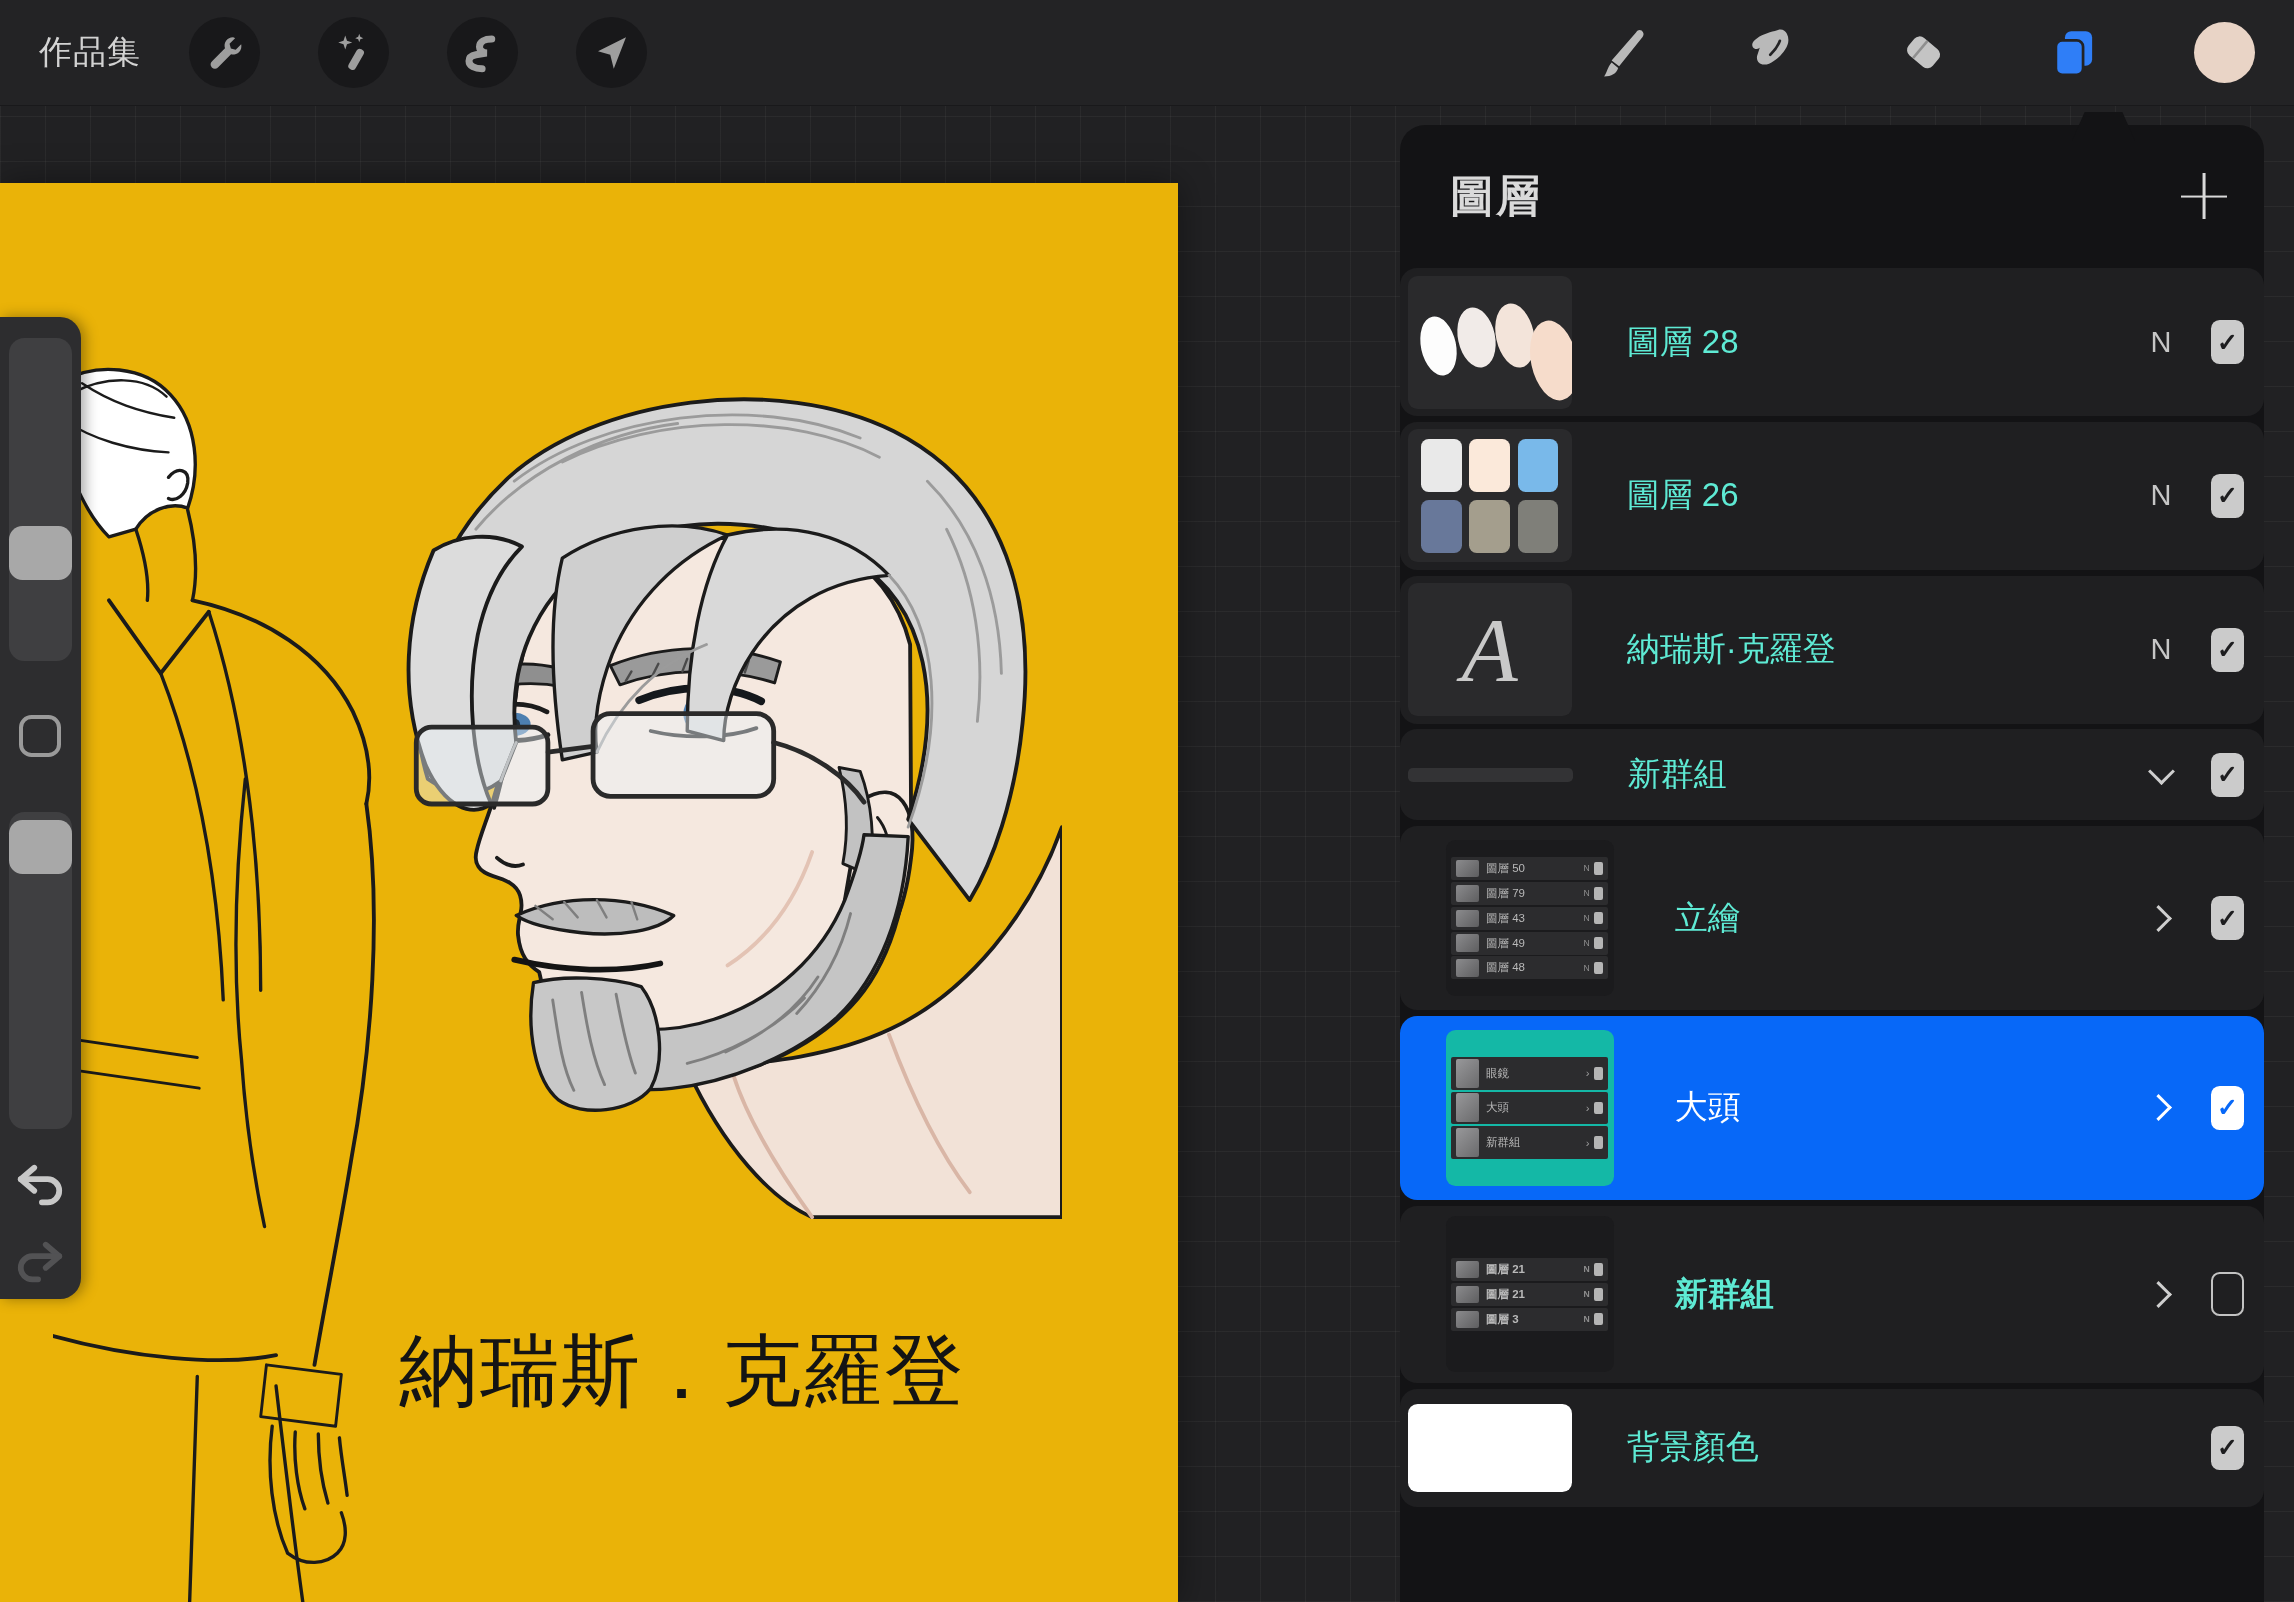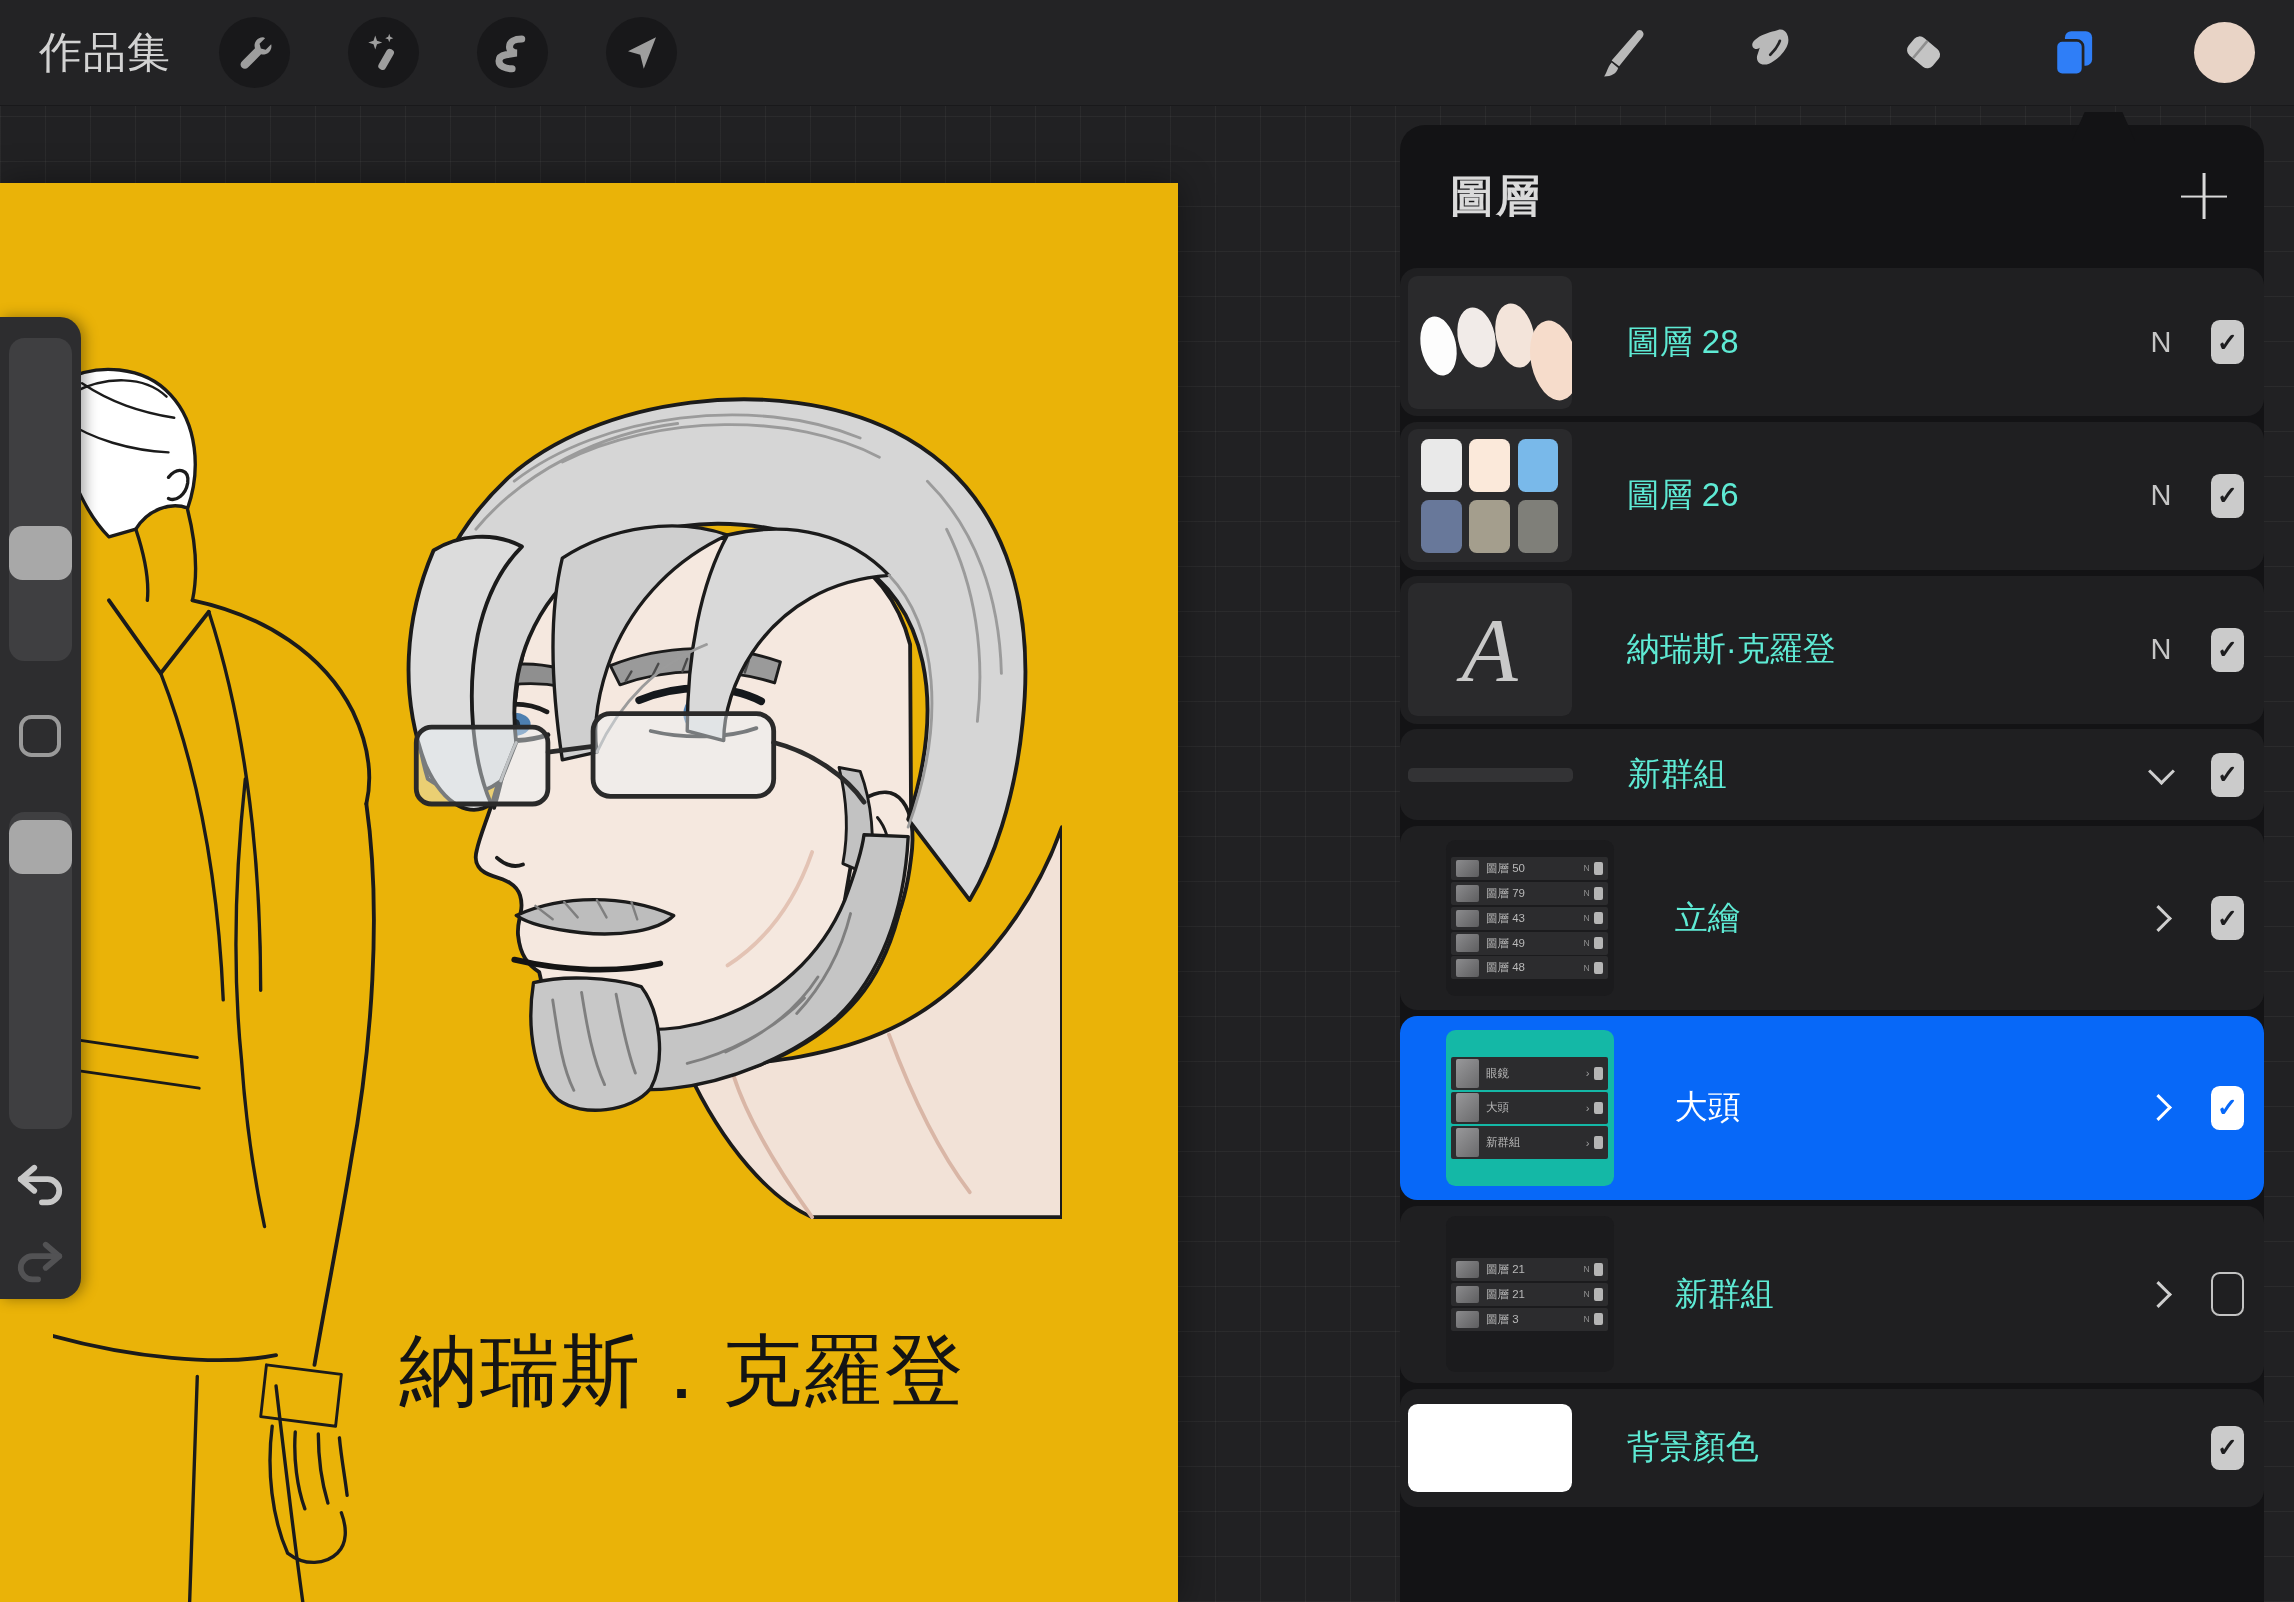--- a/index.html
+++ b/index.html
@@ -10,21 +10,21 @@
       repeating-linear-gradient(0deg, rgba(255,255,255,.045) 0 1px, transparent 1px 45px),
       repeating-linear-gradient(90deg, rgba(255,255,255,.045) 0 1px, transparent 1px 45px),
       #212123;
     position:relative; color:#d6d6d6;
   }
 
   
   .toolbar{ position:absolute; left:0; top:0; width:2294px; height:106px;
     background:#232325; border-bottom:1.9px solid #19191b; z-index:40;
     display:flex; align-items:center; }
-  .gallery-label{ font-size:43px; color:#d2d2d2; margin-left:39px; letter-spacing:1px;}
+  .gallery-label{ font-size:33px; color:#d2d2d2; margin-left:39px; letter-spacing:1px;}
   .tool-circle{ width:71px; height:71px; border-radius:50%; background:#18181a;
     display:flex; align-items:center; justify-content:center; margin-left:58px; }
   .tool-circle:first-of-type{ margin-left:48px; }
   .right-tools{ margin-left:auto; display:flex; align-items:center; gap:88px; margin-right:38px;}
   .rt{ width:63px; height:63px; display:flex; align-items:center; justify-content:center;}
   .color-swatch{ width:61px; height:61px; border-radius:50%; }
 
   
   .canvas{ position:absolute; left:0; top:183px; width:1178px; height:1420px;
     background:#eab308; z-index:10; box-shadow:0 0 33px rgba(0,0,0,.4); overflow:hidden;}
@@ -424,21 +424,21 @@
           </div>
         </div>
         <span class="row-label">大頭</span>
         <div class="right-ctrl">
           <span class="chev right">
             <i></i>
           </span>
           <span class="checkbox">✓</span>
         </div>
       </div>
-      <div class="row group" style="height: 177px;">
+      <div class="row group" style="height: 177px; font-weight: bold;">
         <div class="stack-thumb">
           <div class="mini-row">
             <span class="mini-thumb"></span>
             <span class="mini-label">圖層 21</span>
             <span class="mini-right">
               <span class="mini-n">N</span>
               <span class="mini-check"></span>
             </span>
           </div>
           <div class="mini-row">

